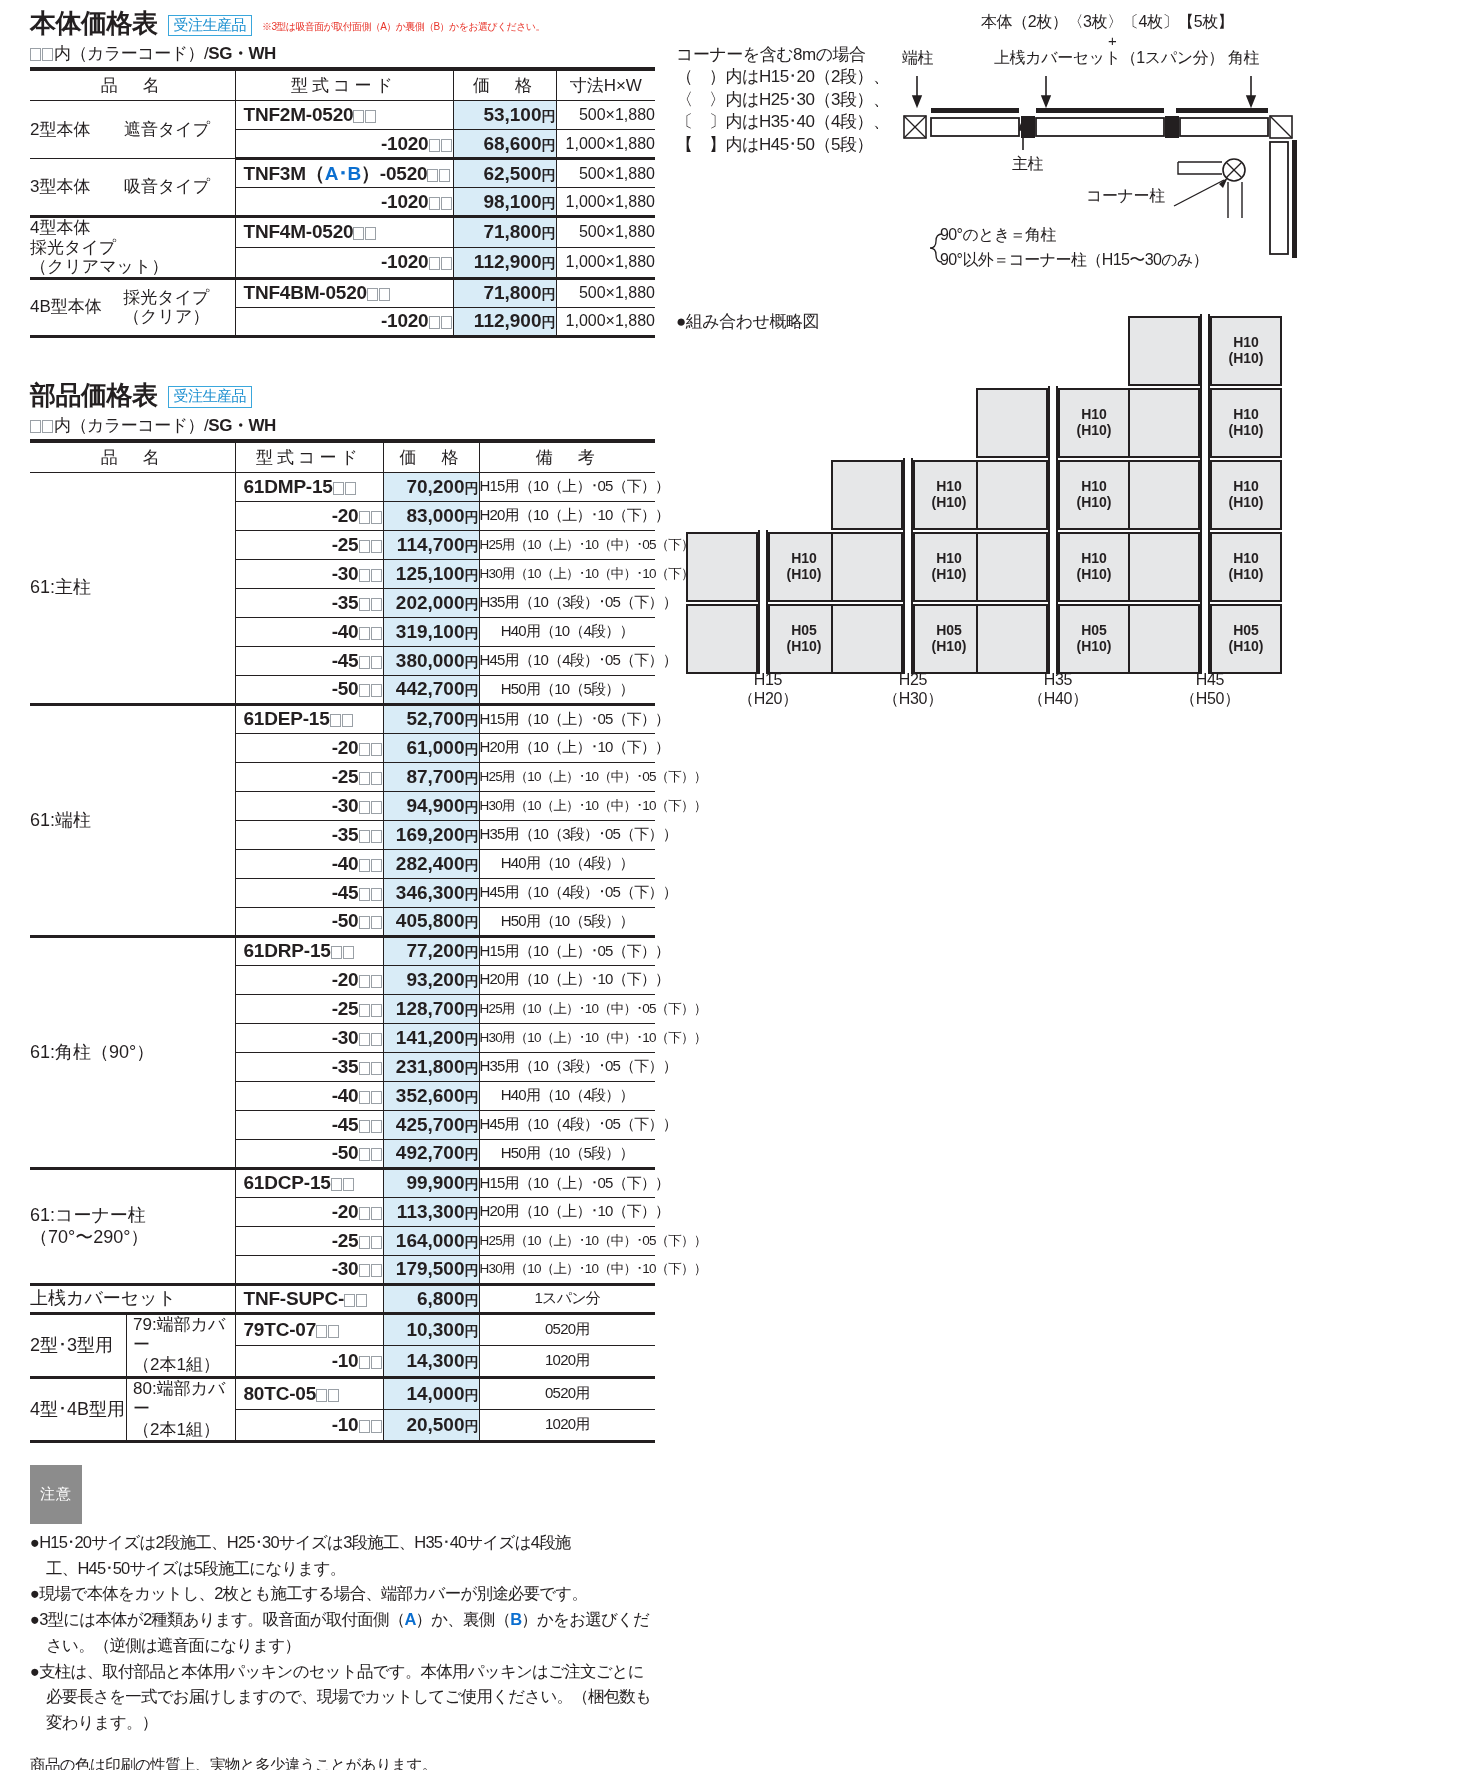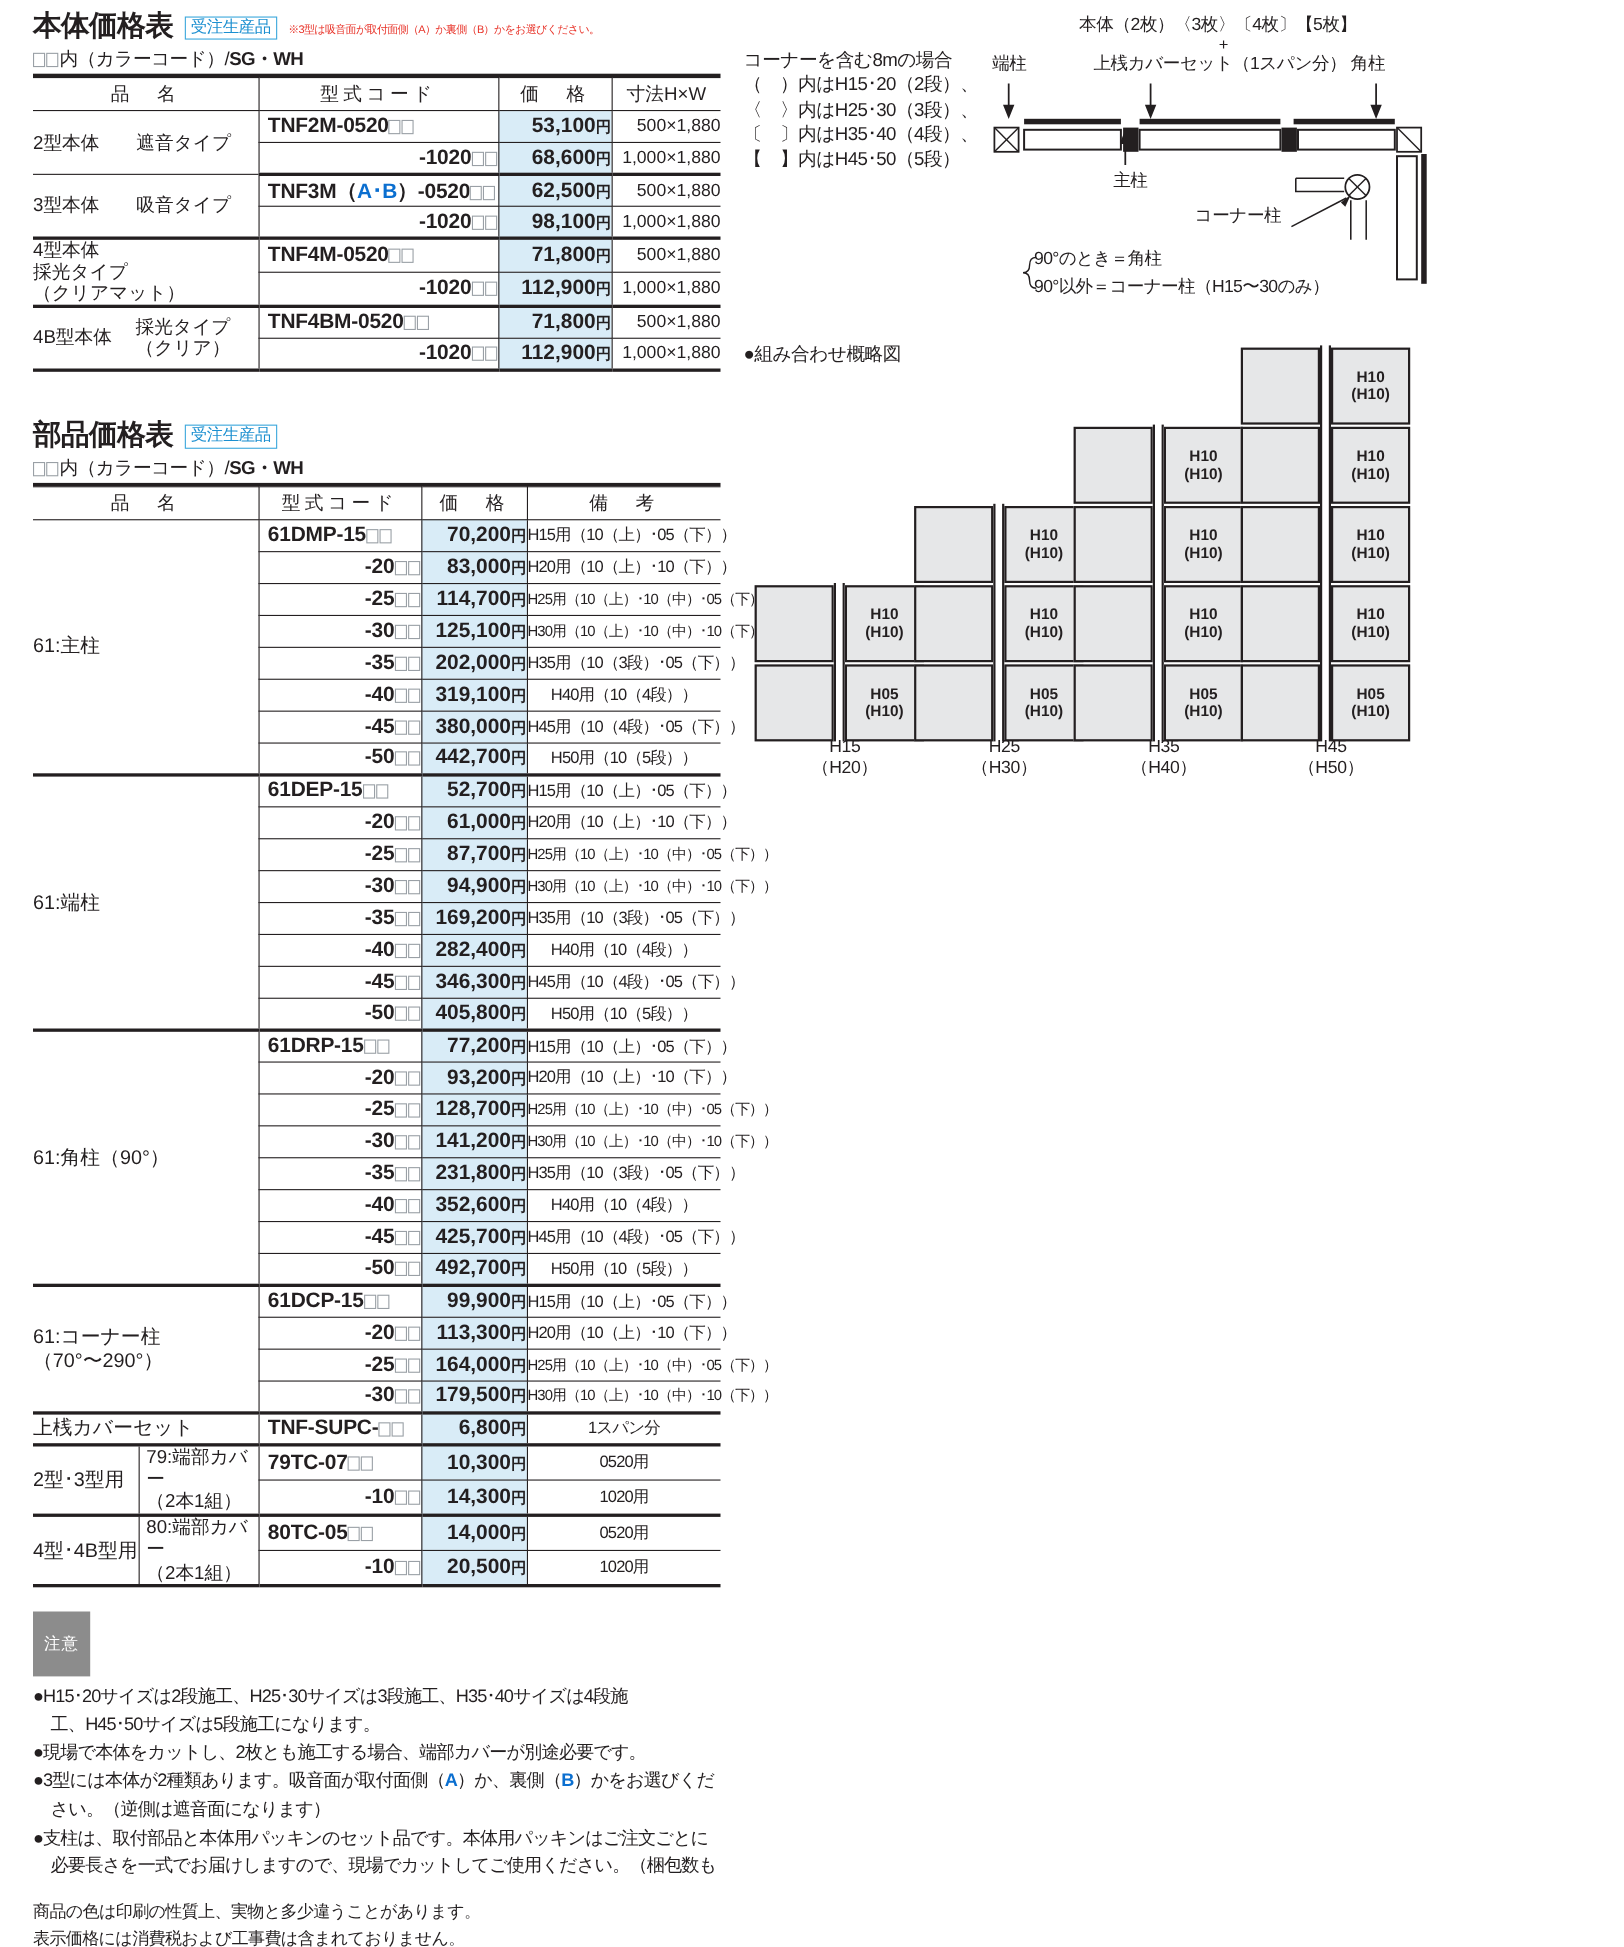--- a/index.html
+++ b/index.html
@@ -412,20 +412,21 @@
     <div style="margin-top:22px;">
       <span class="notice-tag">注意</span>
       <div class="notice-list">
         <p>●H15･20サイズは2段施工、H25･30サイズは3段施工、H35･40サイズは4段施</p>
         <p class="ind">工、H45･50サイズは5段施工になります。</p>
         <p>●現場で本体をカットし、2枚とも施工する場合、端部カバーが別途必要です。</p>
         <p>●3型には本体が2種類あります。吸音面が取付面側（<span class="blue">A</span>）か、裏側（<span class="blue">B</span>）かをお選びくだ</p>
         <p class="ind">さい。（逆側は遮音面になります）</p>
         <p>●支柱は、取付部品と本体用パッキンのセット品です。本体用パッキンはご注文ごとに</p>
         <p class="ind">必要長さを一式でお届けしますので、現場でカットしてご使用ください。（梱包数も</p>
+        <p class="ind">変わります。）</p>
       </div>
       <div class="footnotes">
         <div>商品の色は印刷の性質上、実物と多少違うことがあります。</div>
         <div>表示価格には消費税および工事費は含まれておりません。</div>
       </div>
     </div>
 
   </div>
 
   <div class="right-col">

